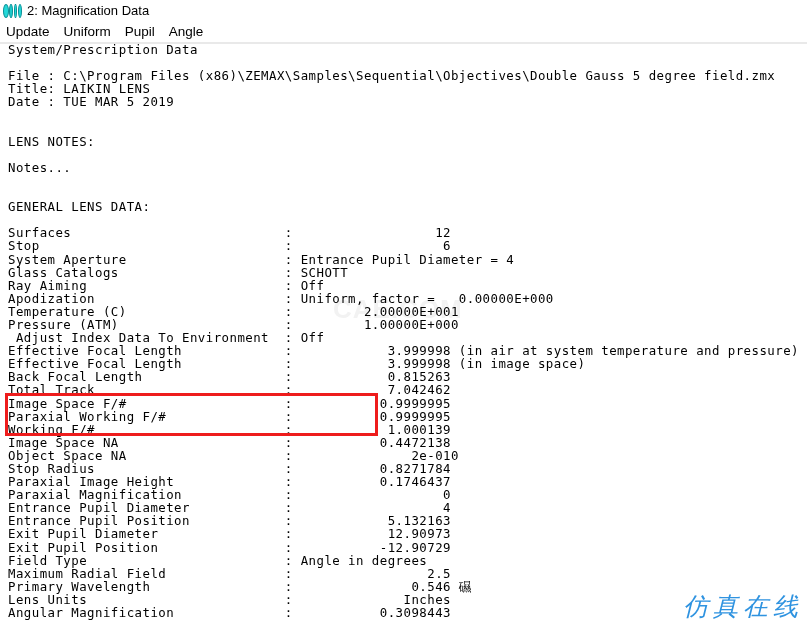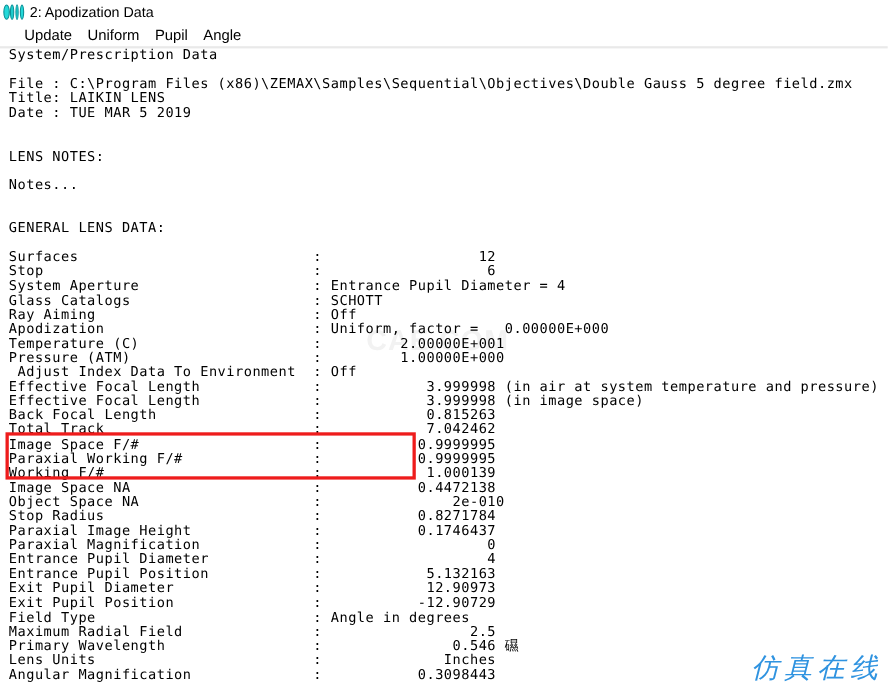--- a/index.html
+++ b/index.html
@@ -64,21 +64,21 @@
     box-sizing: border-box;
   }
   .menu-item {
     font-size: 13.5px;
     color: #000000;
     line-height: 21px;
     white-space: nowrap;
     padding: 0 7px;
     cursor: default;
   }
-  .menu-item:first-child { padding-left: 22px; }
+  .menu-item:first-child { padding-left: 6px; }
 
   #menu-rule {
     position: absolute;
     left: 0; top: 42px;
     width: 807px; height: 2px;
     background: #e9e9e9;
   }
 
   
   #wm-cae {
@@ -157,21 +157,21 @@
 </head>
 <body>
 
 <div id="titlebar">
   <span id="lens-icon">
     <span class="el e1"></span>
       <span class="el e2"></span>
       <span class="el e3"></span>
       <span class="el e4"></span>
   </span>
-  <span id="titlebar-text">2: Apodization Data</span>
+  <span id="titlebar-text">2: Magnification Data</span>
 </div>
 
 <div id="menubar">
   <span class="menu-item">Update</span>
   <span class="menu-item">Uniform</span>
   <span class="menu-item">Pupil</span>
   <span class="menu-item">Angle</span>
 </div>
 <div id="menu-rule"></div>
 

